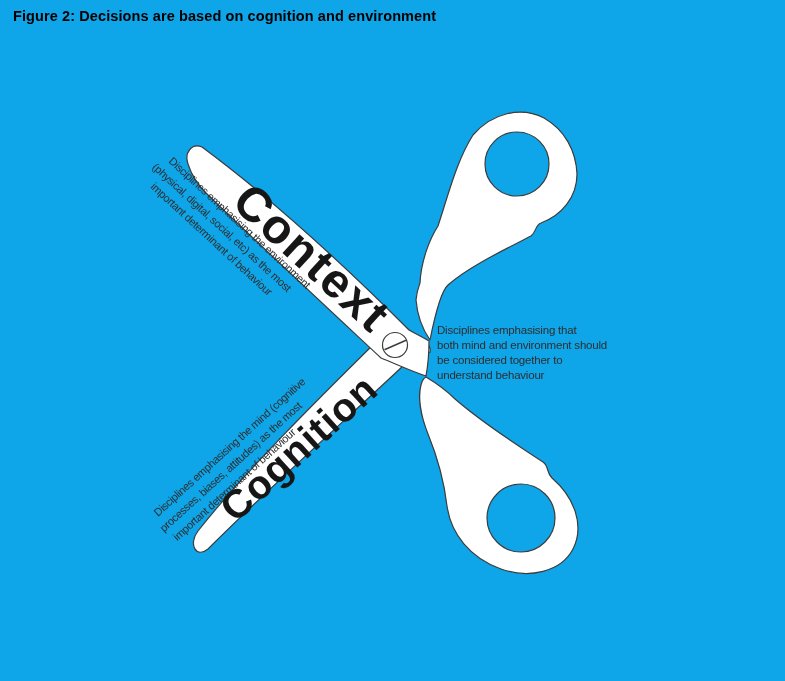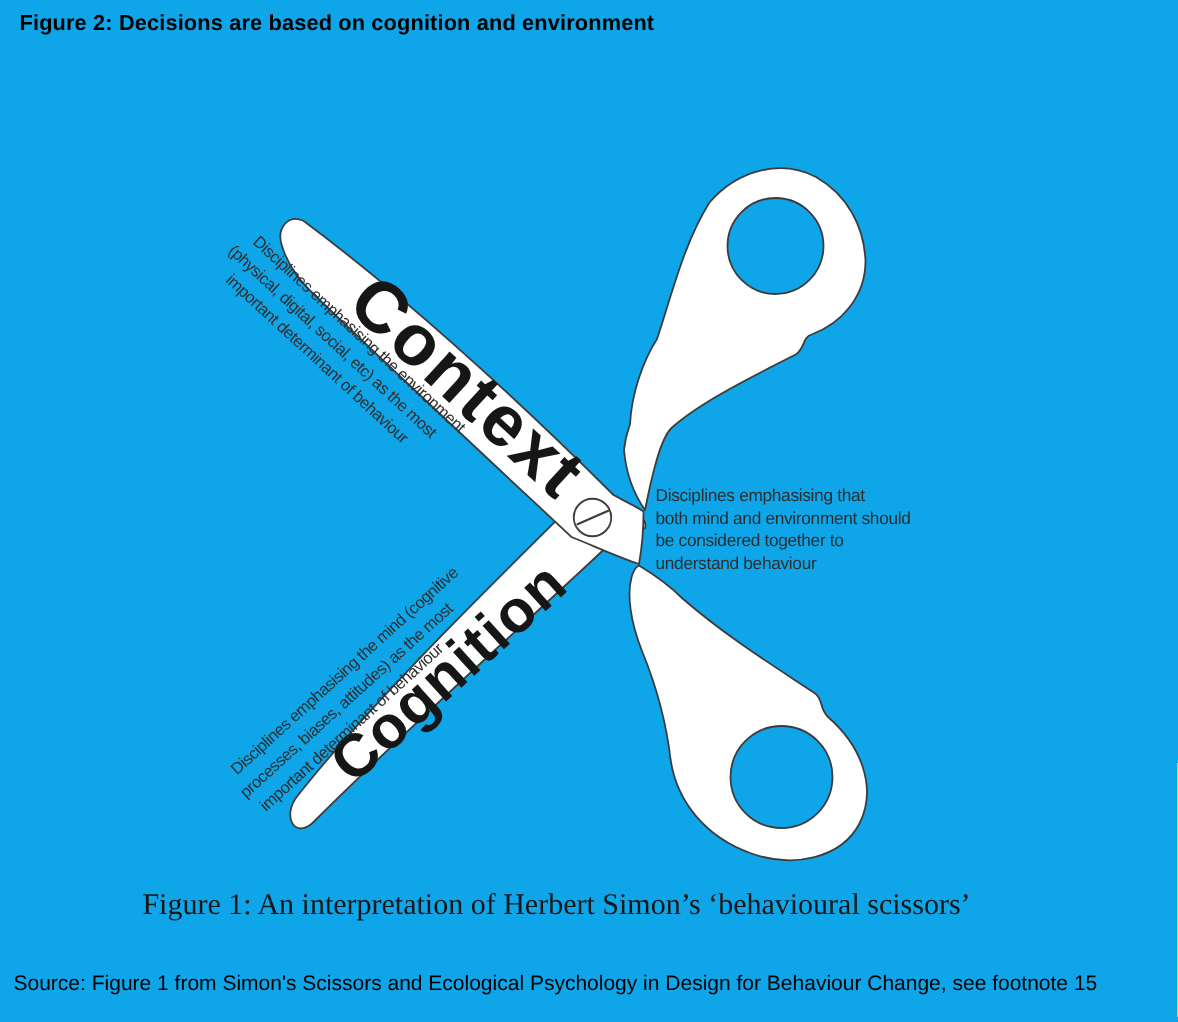--- a/index.html
+++ b/index.html
@@ -122,17 +122,15 @@
     </g>
 
     <g class="note combined-note">
       <text x="437" y="334">Disciplines emphasising that</text>
       <text x="437" y="349">both mind and environment should</text>
       <text x="437" y="364">be considered together to</text>
       <text x="437" y="379">understand behaviour</text>
     </g>
   </svg>
 
-  <div class="fig-caption">Figure 1: An interpretation of Herbert Simon’s ‘behavioural scissors’</div>
 
-  <div class="source-note">Source: Figure 1 from Simon's Scissors and Ecological Psychology in Design for Behaviour Change, see footnote 15</div>
 
 </div>
 
 </body></html>

